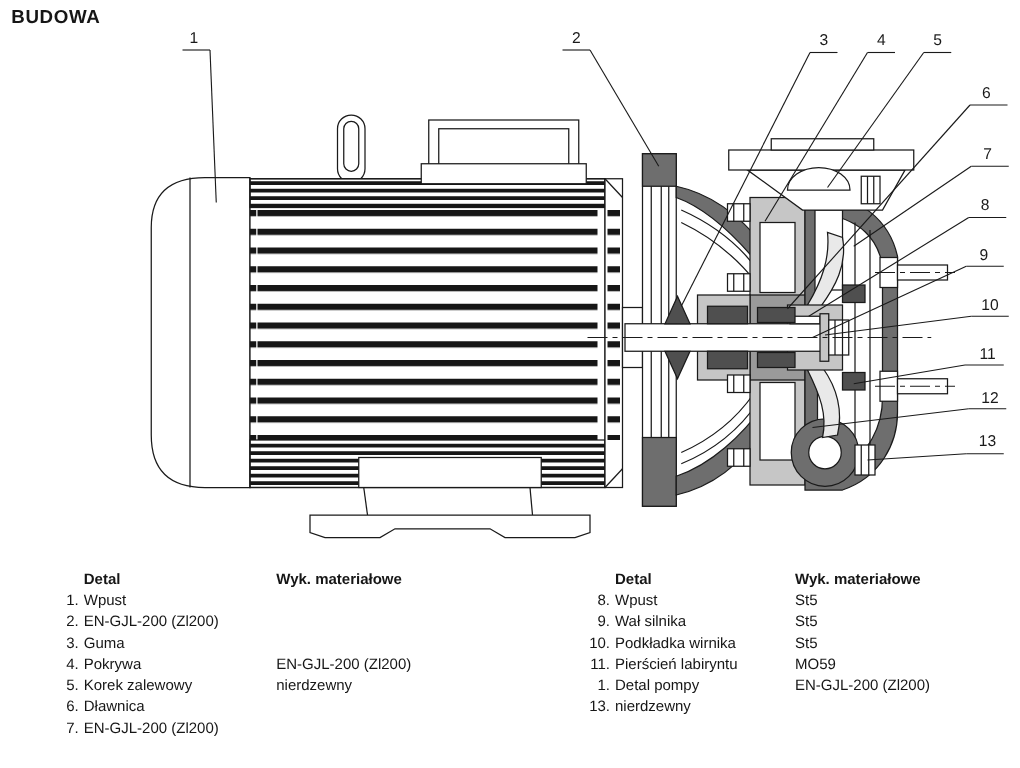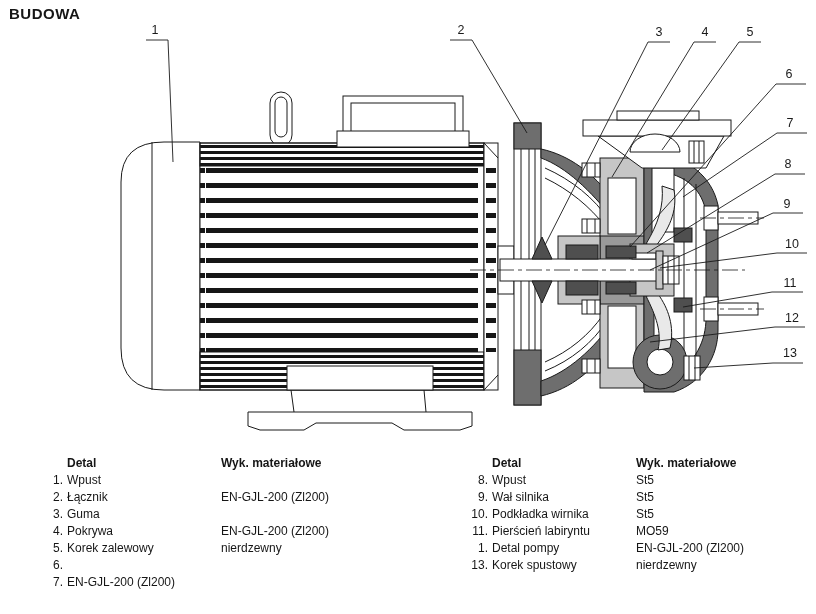--- a/index.html
+++ b/index.html
@@ -277,39 +277,39 @@
       <span class="hdr">Detal</span>
       <span class="hdr">Wyk. materiałowe</span>
     </div>
     <div class="trow">
         <span class="c-num">1.</span>
         <span>Wpust</span>
         <span></span>
       </div>
     <div class="trow">
         <span class="c-num">2.</span>
-        <span>Łącznik</span>
         <span>EN-GJL-200 (Zl200)</span>
       </div>
     <div class="trow">
         <span class="c-num">3.</span>
         <span>Guma</span>
       </div>
     <div class="trow">
         <span class="c-num">4.</span>
         <span>Pokrywa</span>
         <span>EN-GJL-200 (Zl200)</span>
       </div>
     <div class="trow">
         <span class="c-num">5.</span>
         <span>Korek zalewowy</span>
         <span>nierdzewny</span>
       </div>
     <div class="trow">
         <span class="c-num">6.</span>
+        <span>Dławnica</span>
         <span></span>
       </div>
     <div class="trow">
         <span class="c-num">7.</span>
         <span>EN-GJL-200 (Zl200)</span>
       </div>
   </div>
 
   <div class="tbl right" style="left:462px;">
     <div class="trow">
@@ -337,18 +337,17 @@
         <span>Pierścień labiryntu</span>
         <span>MO59</span>
       </div>
     <div class="trow">
         <span class="c-num">1.</span>
         <span>Detal pompy</span>
         <span>EN-GJL-200 (Zl200)</span>
       </div>
     <div class="trow">
         <span class="c-num">13.</span>
-        <span>Korek spustowy</span>
         <span>nierdzewny</span>
       </div>
   </div>
 
 </div>
 
 </body></html>

